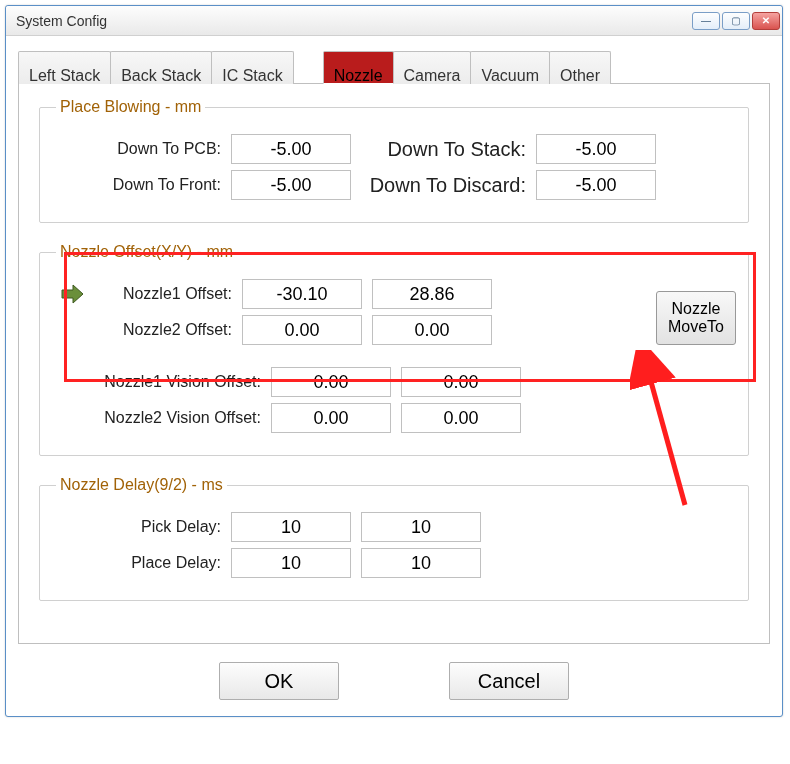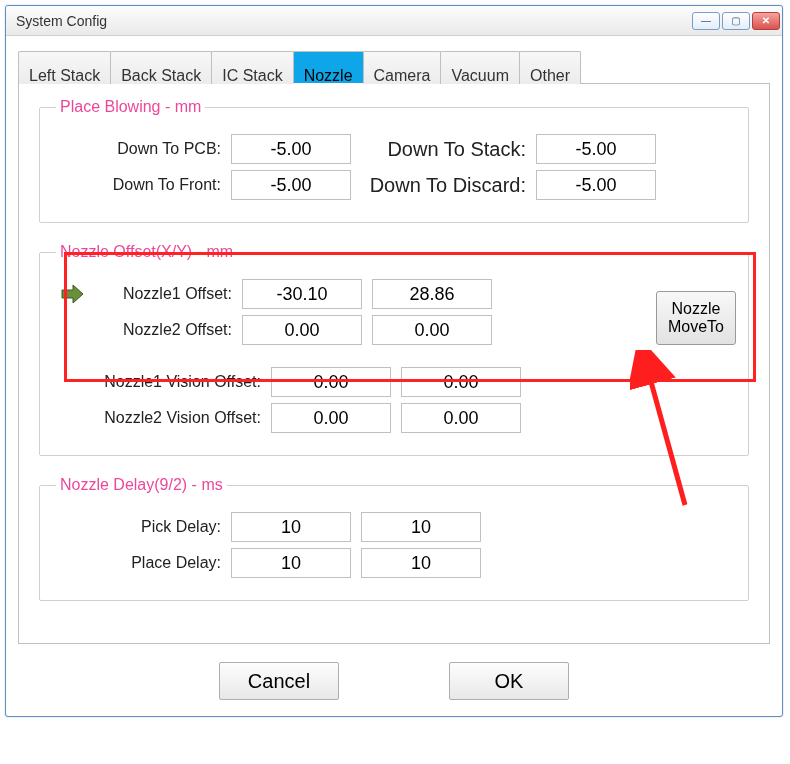--- a/index.html
+++ b/index.html
@@ -66,42 +66,43 @@
     margin-right: -1px;
     font-size: 16px;
     color:#333;
     border-radius: 2px 2px 0 0;
     position: relative;
     top: 1px;
     height: 33px;
     display:flex;align-items:center;
   }
   .tab.active {
-    background:#0ea5e9;
+    background:#b91c1c;
     border-bottom:1px solid #fff;
     z-index:2;
     color:#000;
+    margin-left:30px;
   }
   .tabpage {
     border:1px solid #bfbfbf;
     border-top:none;
     padding: 14px 20px 22px 20px;
     min-height: 550px;
     position: relative;
   }
   fieldset.group {
     border:1px solid #d0d0d0;
     border-radius:2px;
     margin: 0 0 20px 0;
     padding: 12px 16px 16px 16px;
     position: relative;
   }
   fieldset.group > legend {
     font-size: 16px;
-    color:#ec4899;
+    color:#a16207;
     padding: 0 4px;
   }
   .row {
     display:flex;
     align-items:center;
     margin: 6px 0;
     gap: 10px;
   }
   .lblcol {
     width: 165px;
@@ -280,24 +281,24 @@
           <div class="lblcol">Place Delay:</div>
           <input class="numbox" value="10" style="">
           <input class="numbox" value="10" style="">
         </div>
       </fieldset>
 
     </div>
 
     <div class="bottom-btns">
       <button class="bigbtn">
-          <span>Cancel</span>
+          <span>OK</span>
         </button>
       <button class="bigbtn">
-          <span>OK</span>
+          <span>Cancel</span>
         </button>
     </div>
 
   </div>
 
   <div class="highlight-box"></div>
 
   <svg class="redarrow" viewBox="0 0 70 160">
     <defs>
       <marker id="ah" markerWidth="10" markerHeight="10" refX="5" refY="5" orient="auto">

